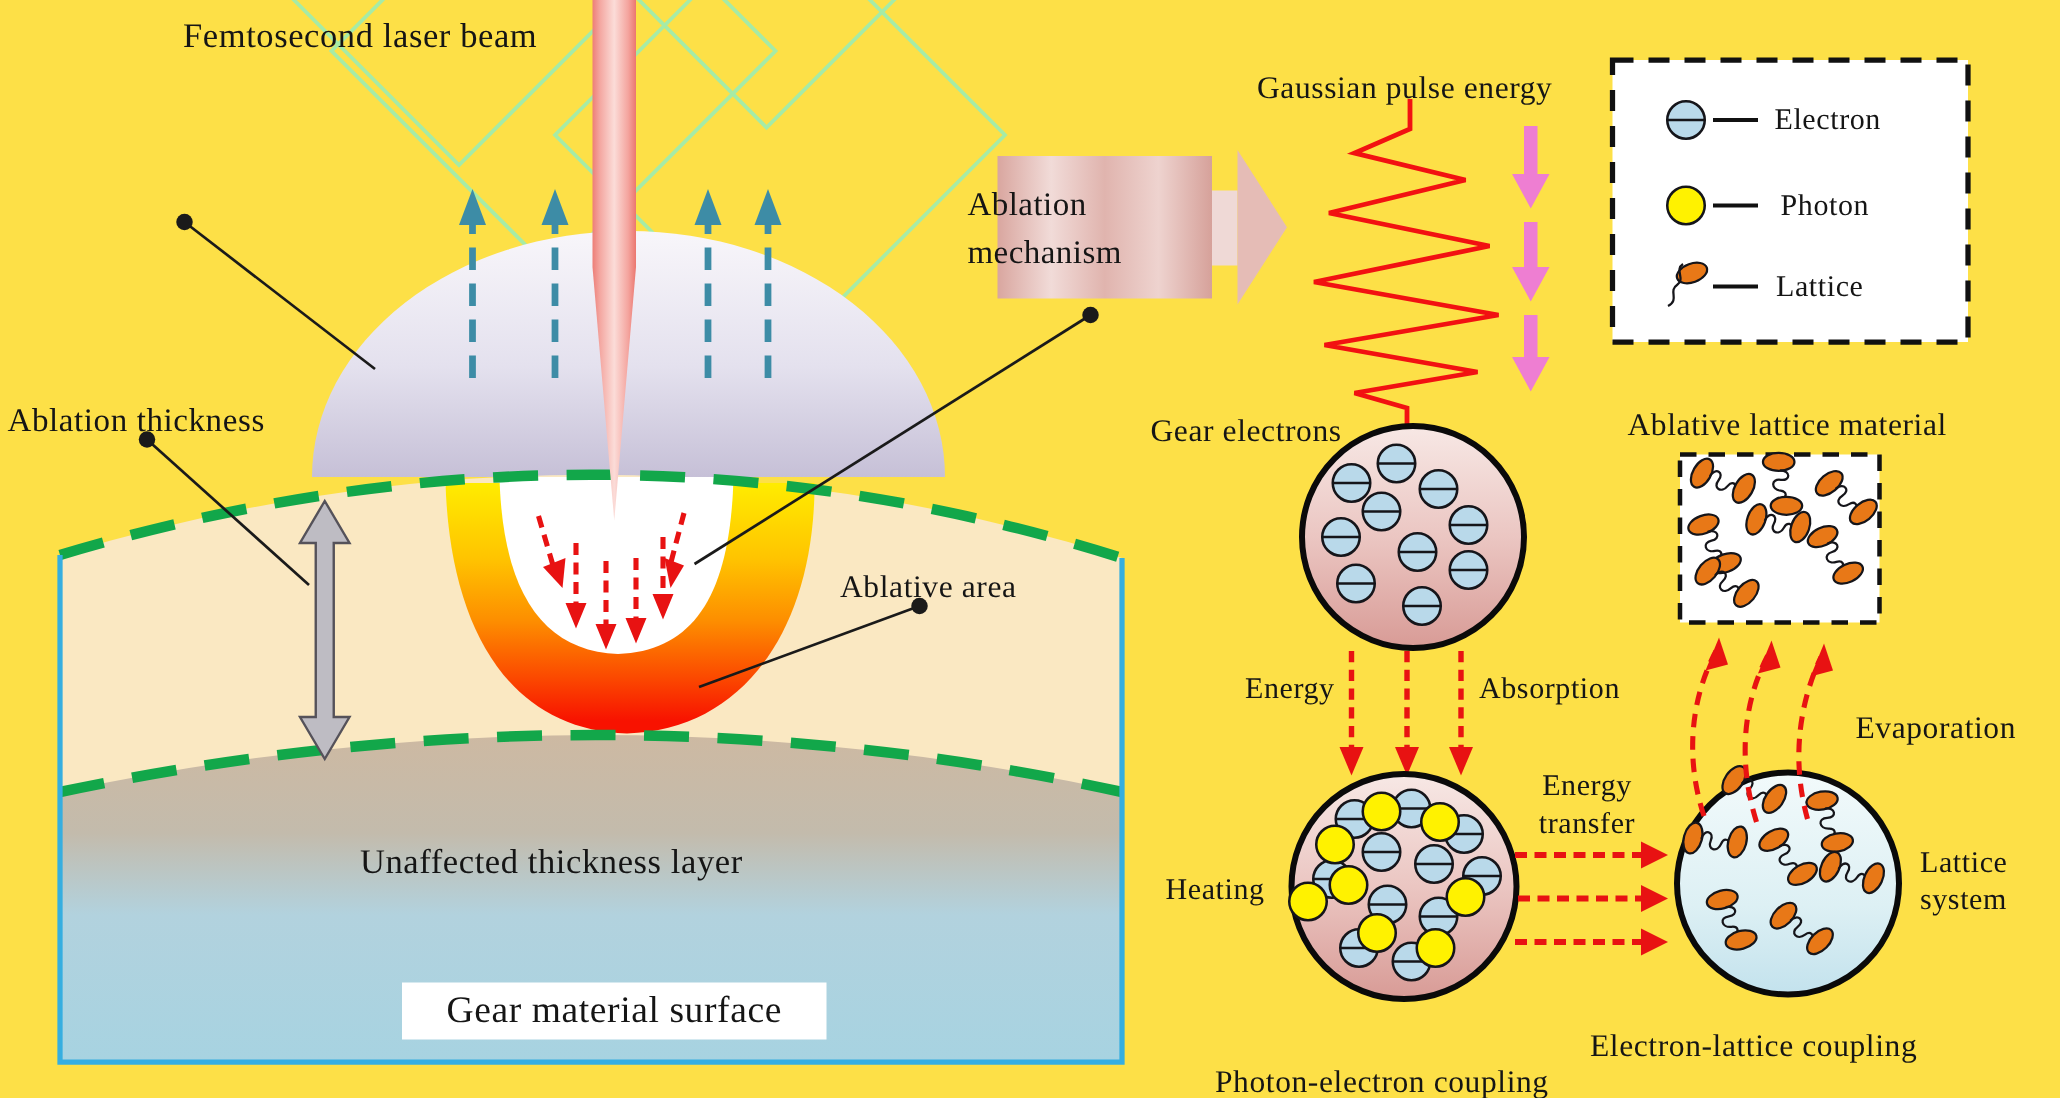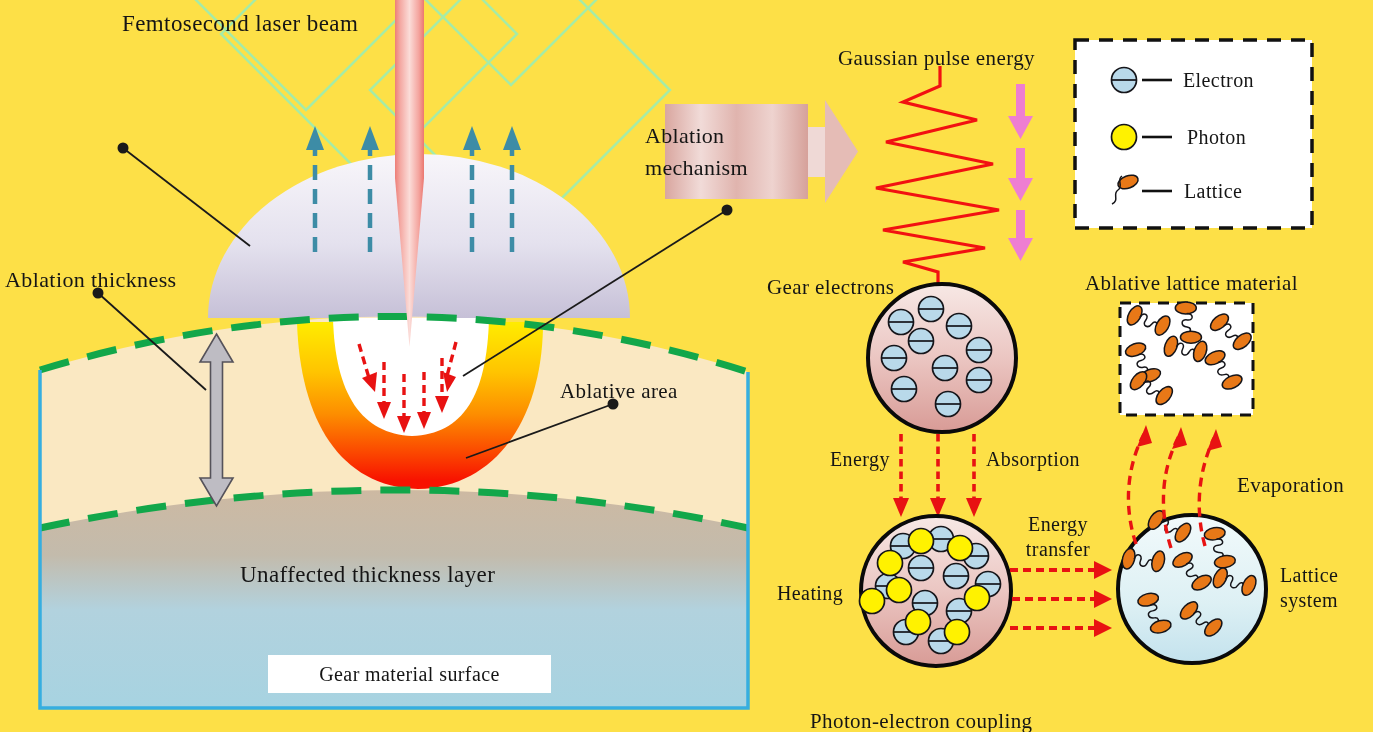--- a/index.html
+++ b/index.html
@@ -7,21 +7,21 @@
     position:relative;width:1373px;height:732px;background:#fde047;
     font-family:"Liberation Serif","DejaVu Serif",serif;color:#151515;overflow:hidden;
   }
   #diagram-svg{position:absolute;left:0;top:0;}
   .lbl{position:absolute;white-space:nowrap;letter-spacing:.4px;line-height:1.25;}
   .lbl.wrap{white-space:normal;}
   .fs23{font-size:23px;} .fs22{font-size:22px;} .fs21{font-size:21px;} .fs20{font-size:20px;}
   .center{text-align:left;}
   #gear-box{
     position:absolute;left:268px;top:655px;width:283px;height:38px;background:#ffffff;
-    display:flex;align-items:center;justify-content:center;font-size:20px;letter-spacing:.4px;
+    display:flex;align-items:center;justify-content:center;font-size:25px;letter-spacing:.4px;
   }
   #mech-text{
     position:absolute;left:632px;top:104px;width:143px;height:95px;
     display:flex;align-items:center;box-sizing:border-box;padding-left:13px;
     font-size:22px;letter-spacing:.3px;line-height:1.45;
   }
   #mech-text span{display:block;width:118px;}
   #energy-transfer-label{width:88px;text-align:center;}
   #lattice-system-label{width:86px;}
 </style>
@@ -327,18 +327,19 @@
 <div class="lbl fs20 wrap" id="energy-transfer-label" style="left:1014px;top:512px;">Energy transfer</div>
 
 <div class="lbl fs20 wrap" id="lattice-system-label" style="left:1280px;top:563px;">Lattice system</div>
 
 <div class="lbl fs21" style="left:1237px;top:454px;margin-top:18px;">Evaporation</div>
 
 <div class="lbl fs21" style="left:1085px;top:270px;">Ablative lattice material</div>
 
 <div class="lbl fs21" style="left:810px;top:708px;">Photon-electron coupling</div>
 
+<div class="lbl fs21" style="left:1060px;top:684px;">Electron-lattice coupling</div>
 
 <div class="lbl fs20" style="left:1183px;top:68px;">Electron</div>
 <div class="lbl fs20" style="left:1187px;top:125px;">Photon</div>
 <div class="lbl fs20" style="left:1184px;top:179px;">Lattice</div>
 
 </div>
 
 </body></html>

